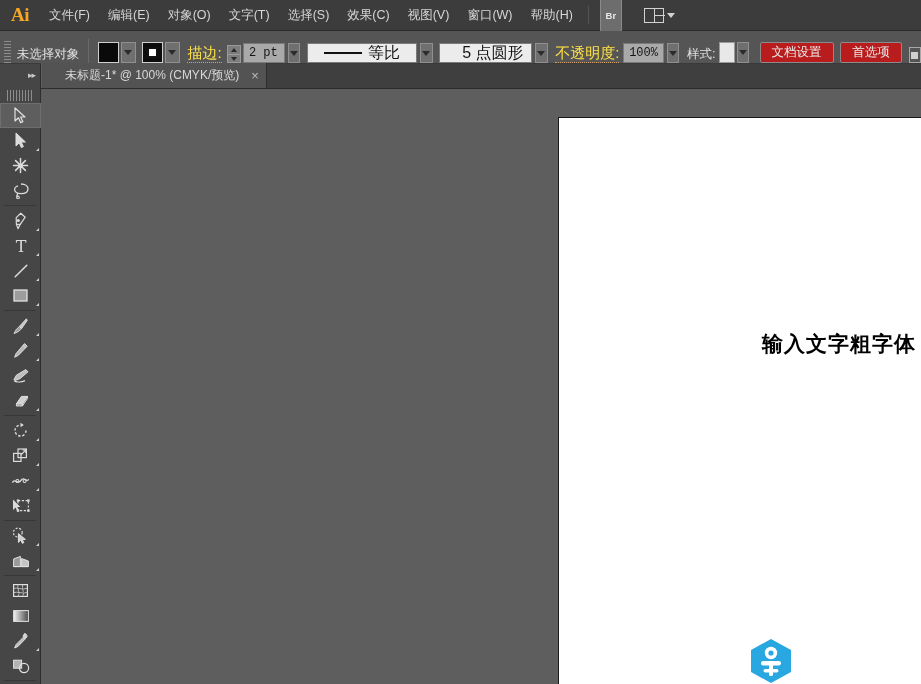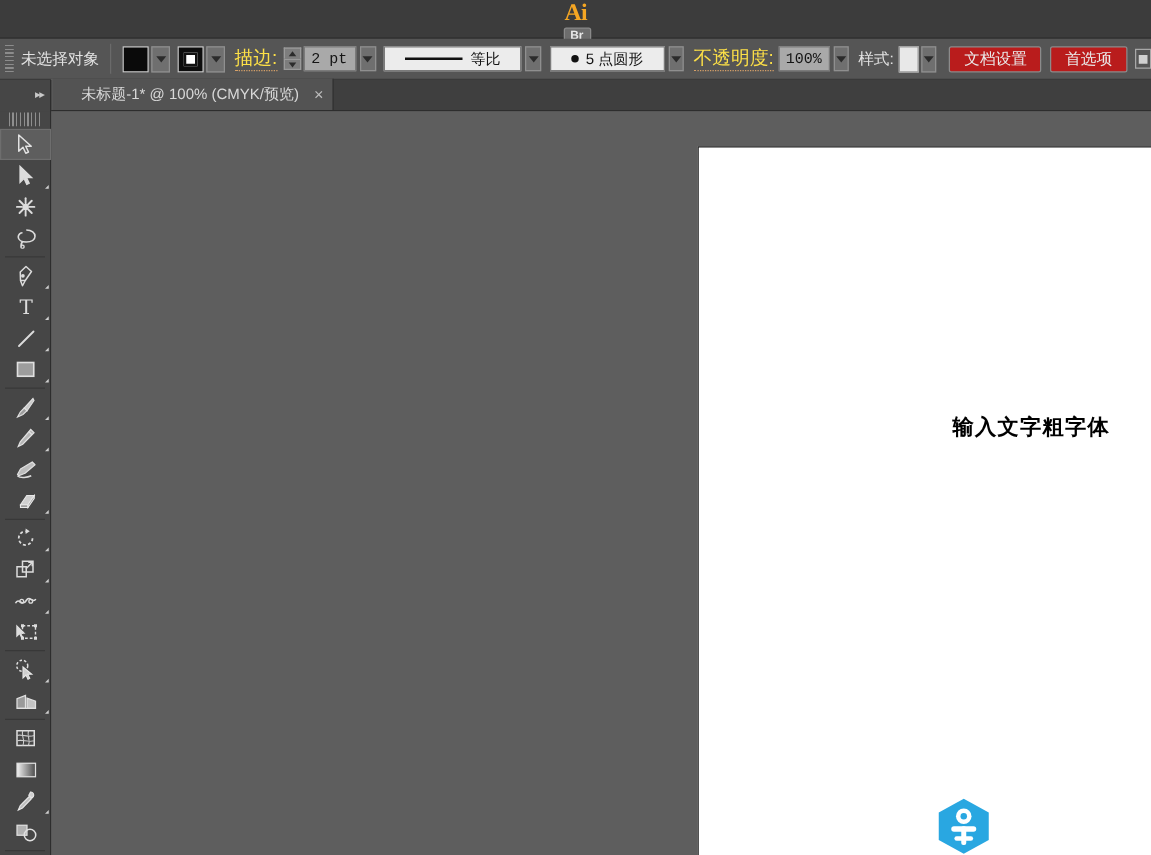--- a/index.html
+++ b/index.html
@@ -11,21 +11,20 @@
     -webkit-font-smoothing: antialiased;
   }
   #app { position: relative; width: 921px; height: 684px; }
 
   
   .menubar {
     position: absolute; left: 0; top: 0; width: 921px; height: 31px;
     background: #3c3c3c;
     display: flex; align-items: center;
     border-bottom: 1px solid #2a2a2a;
-    flex-direction: column;
   }
   .ai-logo {
     width: 40px; height: 31px;
     display: flex; align-items: center; justify-content: center;
     color: #f5a623; font-size: 19px; font-weight: bold;
     font-family: "Liberation Serif", "DejaVu Serif", serif;
     letter-spacing: -0.5px;
   }
   .menu-item {
     padding: 0 9px; height: 31px; line-height: 31px;
@@ -59,21 +58,21 @@
   .caret-dn {
     width: 0; height: 0; border-left: 4px solid transparent;
     border-right: 4px solid transparent; border-top: 5px solid #d2d2d2;
   }
 
   
   .ctrlbar {
     position: absolute; left: 0; top: 31px; width: 921px; height: 33px;
     background: #555555;
     border-bottom: 1px solid #3a3a3a;
-    display: flex; align-items: center;
+    display: flex; align-items: flex-end;
   }
   .grip-v {
     width: 9px; height: 22px; margin: 0 6px 0 4px;
     background: repeating-linear-gradient(to bottom,
       #8c8c8c 0px, #8c8c8c 1px, #555 1px, #555 3px);
   }
   .ctrl-label { color: #e2e2e2; font-size: 12.5px; white-space: nowrap; }
   .ctrl-sep { width: 1px; height: 24px; background: #6a6a6a; margin: 0 9px; }
 
   .swatch-group { display: flex; align-items: center; }
@@ -126,21 +125,21 @@
     display: flex; align-items: center;
     font-family: "Liberation Mono", "DejaVu Sans Mono", monospace;
   }
   .field-drop {
     width: 16px; height: 20px; background: #6f6f6f; border: 1px solid #8f8f8f;
     margin-left: 3px; display: flex; align-items: center; justify-content: center;
     cursor: pointer;
   }
   .combo {
     height: 20px; background: #ececec; border: 1px solid #7b7b7b;
-    color: #151515; font-size: 12px; padding: 0 16px;
+    color: #151515; font-size: 16px; padding: 0 16px;
     display: flex; align-items: center; gap: 6px; white-space: nowrap;
   }
   .profile-line { width: 72px; height: 2px; background: #111; }
   .dot-blk {
     width: 6px; height: 6px; border-radius: 50%; background: #111;
   }
   .btn {
     height: 21px; background: #b91c1c; border: 1px solid #8b8b8b;
     border-radius: 2px; color: #eaeaea; font-size: 12.5px;
     padding: 0 11px; display: flex; align-items: center; cursor: pointer;
@@ -204,21 +203,21 @@
   .canvas-area {
     position: absolute; left: 41px; top: 89px; right: 0; bottom: 0;
     background: #5e5e5e; overflow: hidden;
   }
   .artboard {
     position: absolute; left: 517px; top: 28px; width: 420px; height: 600px;
     background: #ffffff; border: 1px solid #1a1a1a;
   }
   .art-text {
     position: absolute; left: 203px; top: 212px;
-    font-size: 17px; font-weight: bold; color: #000000;
+    font-size: 21px; font-weight: bold; color: #000000;
     font-family: "DejaVu Sans", "Liberation Sans", sans-serif;
     white-space: nowrap; letter-spacing: 1px;
   }
 
   
   .watermark {
     position: absolute; left: 748px; top: 638px;
     display: flex; align-items: center; gap: 11px;
   }
   .wm-text {
@@ -227,20 +226,31 @@
     letter-spacing: 0px; white-space: nowrap;
   }
 </style>
 </head>
 <body>
 
 <div id="app">
 
   <div class="menubar">
     <div class="ai-logo">Ai</div>
+    <div id="menu-items" style="display:flex;align-items:center;">
+        <div class="menu-item">文件(F)</div>
+        <div class="menu-item">编辑(E)</div>
+        <div class="menu-item">对象(O)</div>
+        <div class="menu-item">文字(T)</div>
+        <div class="menu-item">选择(S)</div>
+        <div class="menu-item">效果(C)</div>
+        <div class="menu-item">视图(V)</div>
+        <div class="menu-item">窗口(W)</div>
+        <div class="menu-item">帮助(H)</div>
+      </div>
     <div class="menubar-sep"></div>
     <div class="br-btn">Br</div>
     <div class="ws-switch">
       <div class="ws-icon"></div>
       <div class="caret-dn"></div>
     </div>
   </div>
 
   <div class="ctrlbar">
     <div class="grip-v"></div>

